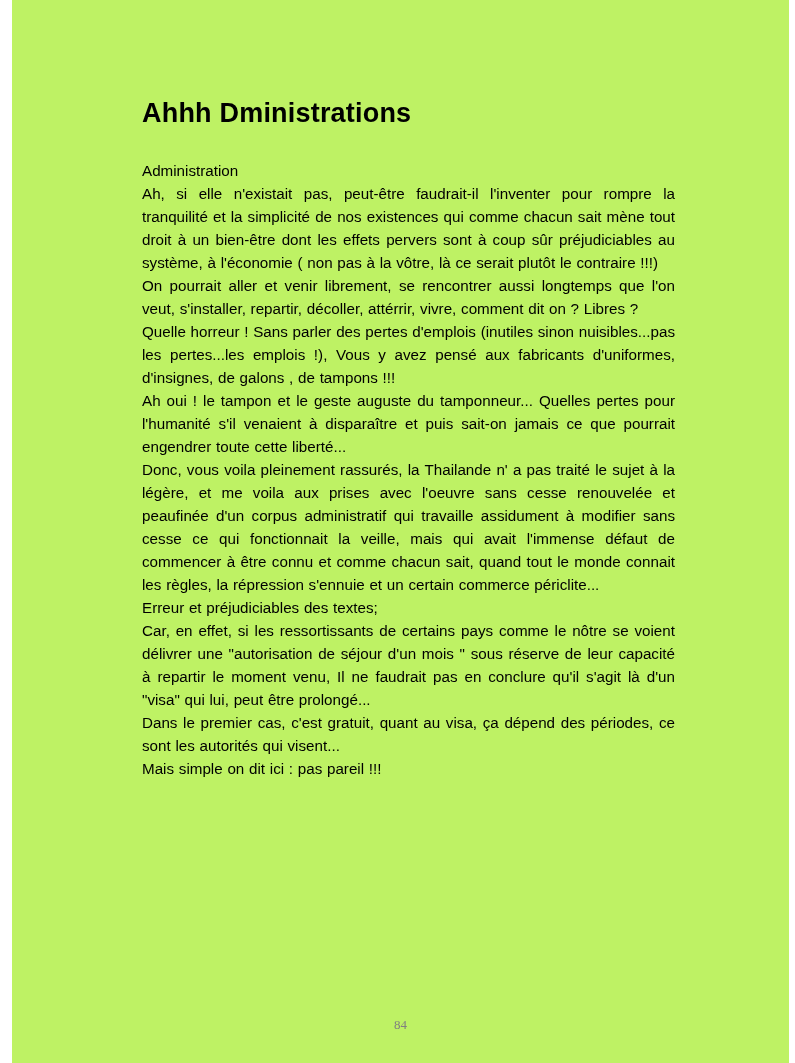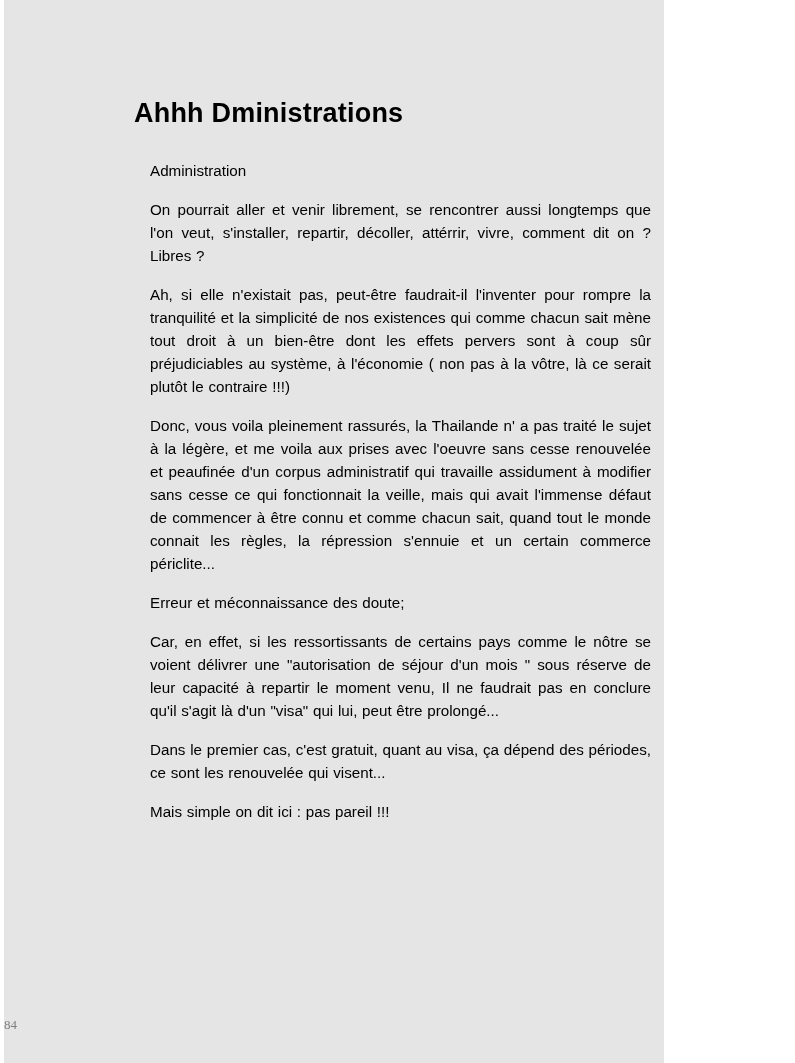--- a/index.html
+++ b/index.html
@@ -11,68 +11,70 @@
     width: 795px;
     height: 1063px;
     position: relative;
     font-family: "Liberation Sans", sans-serif;
     color: #000000;
     overflow: hidden;
   }
   .document-page {
     position: absolute;
     top: 0;
-    left: 4px;
-    width: 660px;
+    left: 12px;
+    width: 777px;
     height: 1063px;
-    background: #e5e5e5;
+    background: #bef264;
   }
   .content {
     position: absolute;
     left: 130px;
     top: 98px;
     width: 533px;
   }
   .doc-title {
     font-size: 27px;
     font-weight: bold;
     margin: 0 0 30px 0;
     letter-spacing: 0.2px;
     font-family: "Liberation Sans", sans-serif;
   }
   .body-text p {
-    margin: 16px;
+    margin: 0;
     padding: 0;
     font-size: 15.2px;
     line-height: 23px;
     text-align: justify;
     word-spacing: 0.5px;
   }
   .page-number {
     position: absolute;
     left: 0;
     right: 0;
     bottom: 30px;
-    text-align: left;
+    text-align: center;
     font-family: "Liberation Serif", serif;
     font-size: 13px;
     color: #808080;
   }
 </style>
 </head>
 <body>
 
 <div class="document-page">
   <div class="content">
     <h1 class="doc-title">Ahhh Dministrations</h1>
     <div class="body-text">
       <p>Administration</p>
+      <p>Ah, si elle n'existait pas, peut-être faudrait-il l'inventer pour rompre la tranquilité et la simplicité de nos existences qui comme chacun sait mène tout droit à un bien-être dont les effets pervers sont à coup sûr préjudiciables au système, à l'économie ( non pas à la vôtre, là ce serait plutôt le contraire !!!)</p>
       <p>On pourrait aller et venir librement, se rencontrer aussi longtemps que l'on veut, s'installer, repartir, décoller, attérrir, vivre, comment dit on ? Libres ?</p>
-      <p>Ah, si elle n'existait pas, peut-être faudrait-il l'inventer pour rompre la tranquilité et la simplicité de nos existences qui comme chacun sait mène tout droit à un bien-être dont les effets pervers sont à coup sûr préjudiciables au système, à l'économie ( non pas à la vôtre, là ce serait plutôt le contraire !!!)</p>
+      <p>Quelle horreur ! Sans parler des pertes d'emplois (inutiles sinon nuisibles...pas les pertes...les emplois !), Vous y avez pensé aux fabricants d'uniformes, d'insignes, de galons , de tampons !!!</p>
+      <p>Ah oui ! le tampon et le geste auguste du tamponneur... Quelles pertes pour l'humanité s'il venaient à disparaître et puis sait-on jamais ce que pourrait engendrer toute cette liberté...</p>
       <p>Donc, vous voila pleinement rassurés, la Thailande n' a pas traité le sujet à la légère, et me voila aux prises avec l'oeuvre sans cesse renouvelée et peaufinée d'un corpus administratif qui travaille assidument à modifier sans cesse ce qui fonctionnait la veille,  mais qui avait l'immense défaut de commencer à être connu et comme chacun sait, quand tout le monde connait les règles, la répression s'ennuie et un certain commerce périclite...</p>
-      <p>Erreur et méconnaissance des doute;</p>
+      <p>Erreur et préjudiciables des textes;</p>
       <p>Car, en effet, si les ressortissants de certains pays comme le nôtre se voient délivrer une "autorisation de séjour d'un mois " sous réserve de leur capacité à repartir le moment venu, Il ne faudrait pas en conclure qu'il s'agit là d'un "visa" qui lui, peut être prolongé...</p>
-      <p>Dans le premier cas, c'est gratuit, quant au visa, ça dépend des périodes, ce sont les renouvelée qui visent...</p>
+      <p>Dans le premier cas, c'est gratuit, quant au visa, ça dépend des périodes, ce sont les autorités qui visent...</p>
       <p>Mais simple on dit ici : pas pareil !!!</p>
     </div>
   </div>
   <div class="page-number">84</div>
 </div>
 
 </body></html>

